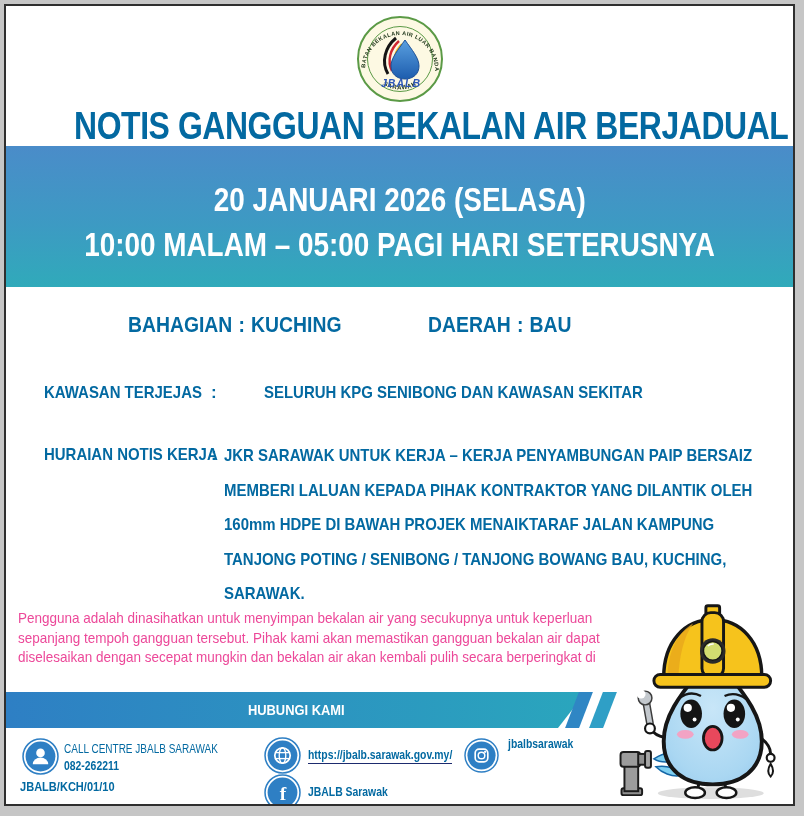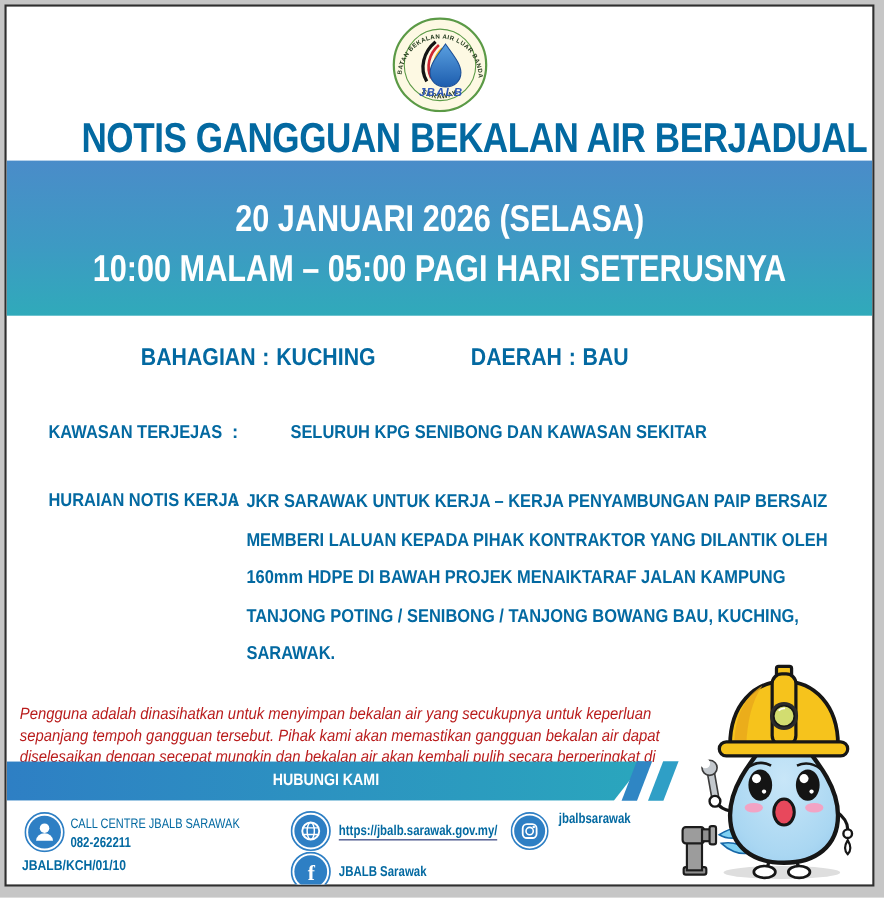--- a/index.html
+++ b/index.html
@@ -41,21 +41,21 @@
   .sep-pad{padding:0 7px;}
 
   .field-label{position:absolute;left:38px;top:0;font-weight:bold;font-size:17px;}
   .field-colon{position:absolute;left:205px;top:0;font-weight:bold;font-size:17px;}
   .field-value{position:absolute;left:218px;top:0;font-weight:bold;font-size:17px;margin-left:40px;}
   .affected-row{position:absolute;top:377px;left:0;width:100%;height:24px;}
   .work-row{position:absolute;top:439px;left:0;width:100%;height:190px;}
   .work-lines{position:absolute;left:218px;top:0;width:565px;}
   .work-line{height:34.5px;line-height:22px;font-weight:bold;font-size:17px;}
 
-  .advisory{position:absolute;left:12px;top:634px;width:590px;color:#b91c1c;font-style:italic;font-size:15px;}
+  .advisory{position:absolute;left:12px;top:602px;width:590px;color:#ec4899;font-size:15px;}
   .advisory-line{height:19.5px;line-height:19.5px;}
   .advisory-line .condense-l{transform:scaleX(0.90);}
 
   .contact-bar{
     position:absolute;top:686px;left:0;width:580px;height:36px;
     background:linear-gradient(90deg,#2e7fc4 0%,#2aa6bd 100%);
     clip-path:polygon(0 0,100% 0,calc(100% - 28px) 100%,0 100%);
     text-align:center;color:#ffffff;font-weight:bold;font-size:15px;line-height:36px;
   }
   .contact-bar .condense-c{transform:scaleX(0.86);}

